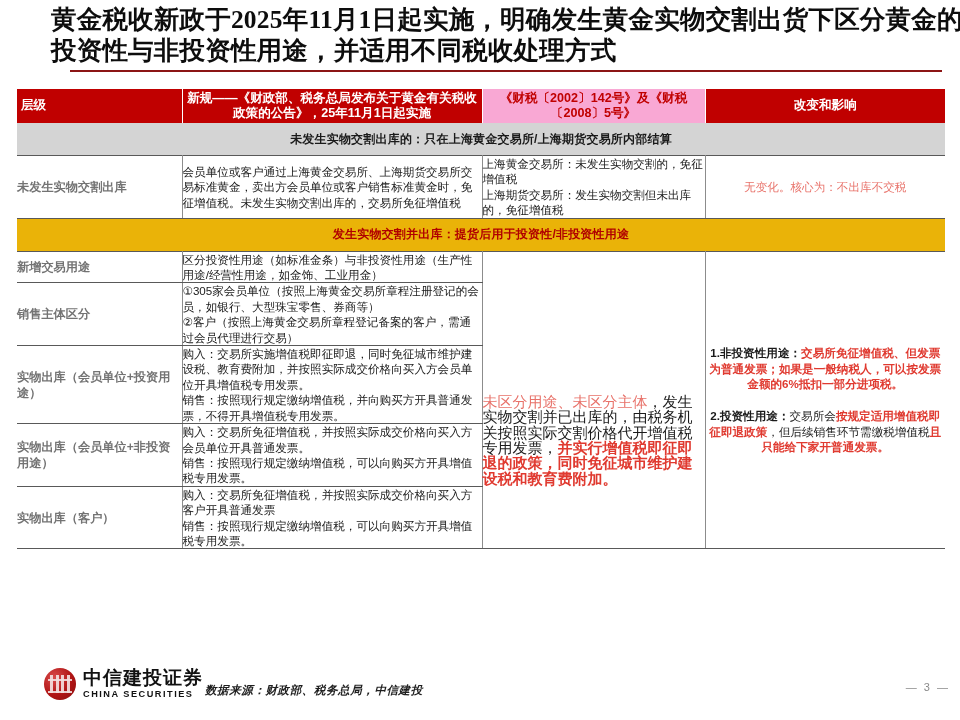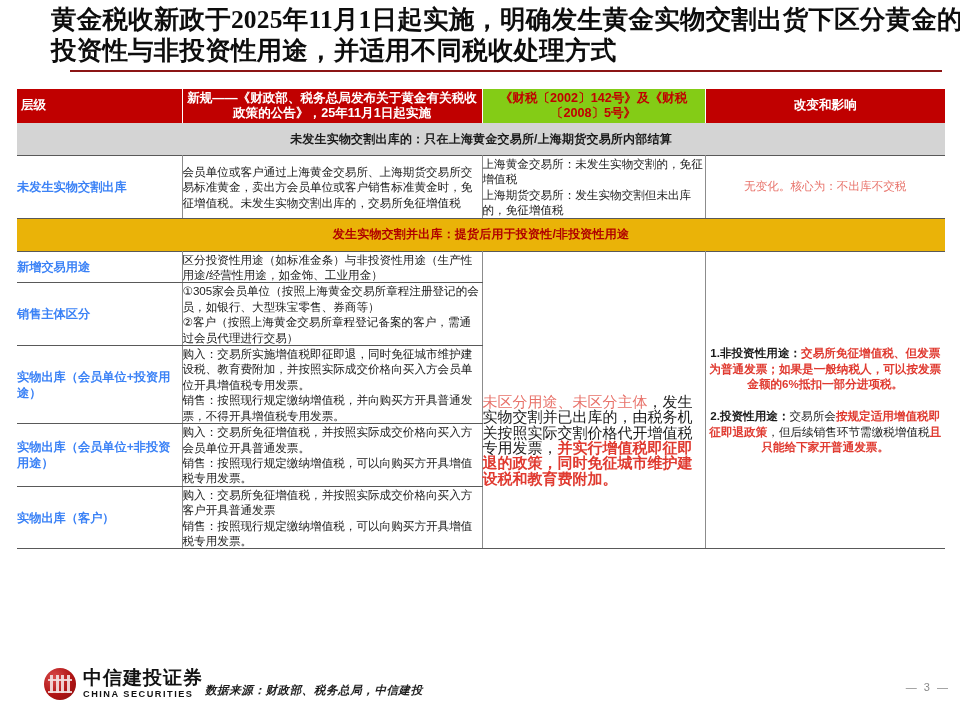--- a/index.html
+++ b/index.html
@@ -80,21 +80,21 @@
     line-height: 15.5px;
     height: 34px;
     text-align: center;
     border-right: 1px solid #ffffff;
   }
   .hdr.left-align {
     text-align: left;
     padding-left: 0;
   }
   .hdr.pink {
-    background: #84cc16;
+    background: #f9a8d4;
     color: #c00000;
   }
   .hdr:last-child { border-right: none; }
   .hdr-inner { display: block; padding: 0 4px; }
 
   
   .banner {
     font-weight: bold;
     font-size: 12px;
     height: 32px;
@@ -109,21 +109,21 @@
   .banner.pink {
     background: #eab308;
     color: #b00000;
   }
 
   
   .c-label {
     font-weight: bold;
     font-size: 12.2px;
     line-height: 16px;
-    color: #3b82f6;
+    color: #737373;
     padding: 4px 3px 4px 8px;
     border-top: 1.4px solid #595959;
     border-bottom: 1.4px solid #595959;
     border-right: 1px solid #8c8c8c;
   }
   .c-body {
     font-size: 11.6px;
     line-height: 15.4px;
     color: #1a1a1a;
     padding: 3px 4px 3px 5px;
@@ -145,21 +145,21 @@
   .c-impact {
     font-size: 11.6px;
     line-height: 15.6px;
     color: #1a1a1a;
     vertical-align: middle;
     text-align: center;
     padding: 3px 7px;
     border-top: 1.4px solid #595959;
     border-bottom: 1.4px solid #595959;
   }
-  .c-impact.row1 { color: #e8726a; font-family: Liberation Mono, monospace; }
+  .c-impact.row1 { color: #e8726a; }
 
   .em-red { color: #e03a30; font-weight: bold; }
   .em-dark { color: #1a1a1a; font-weight: normal; }
   .para { margin: 0; }
 
   
   .footer {
     position: absolute;
     left: 0;
     top: 660px;

